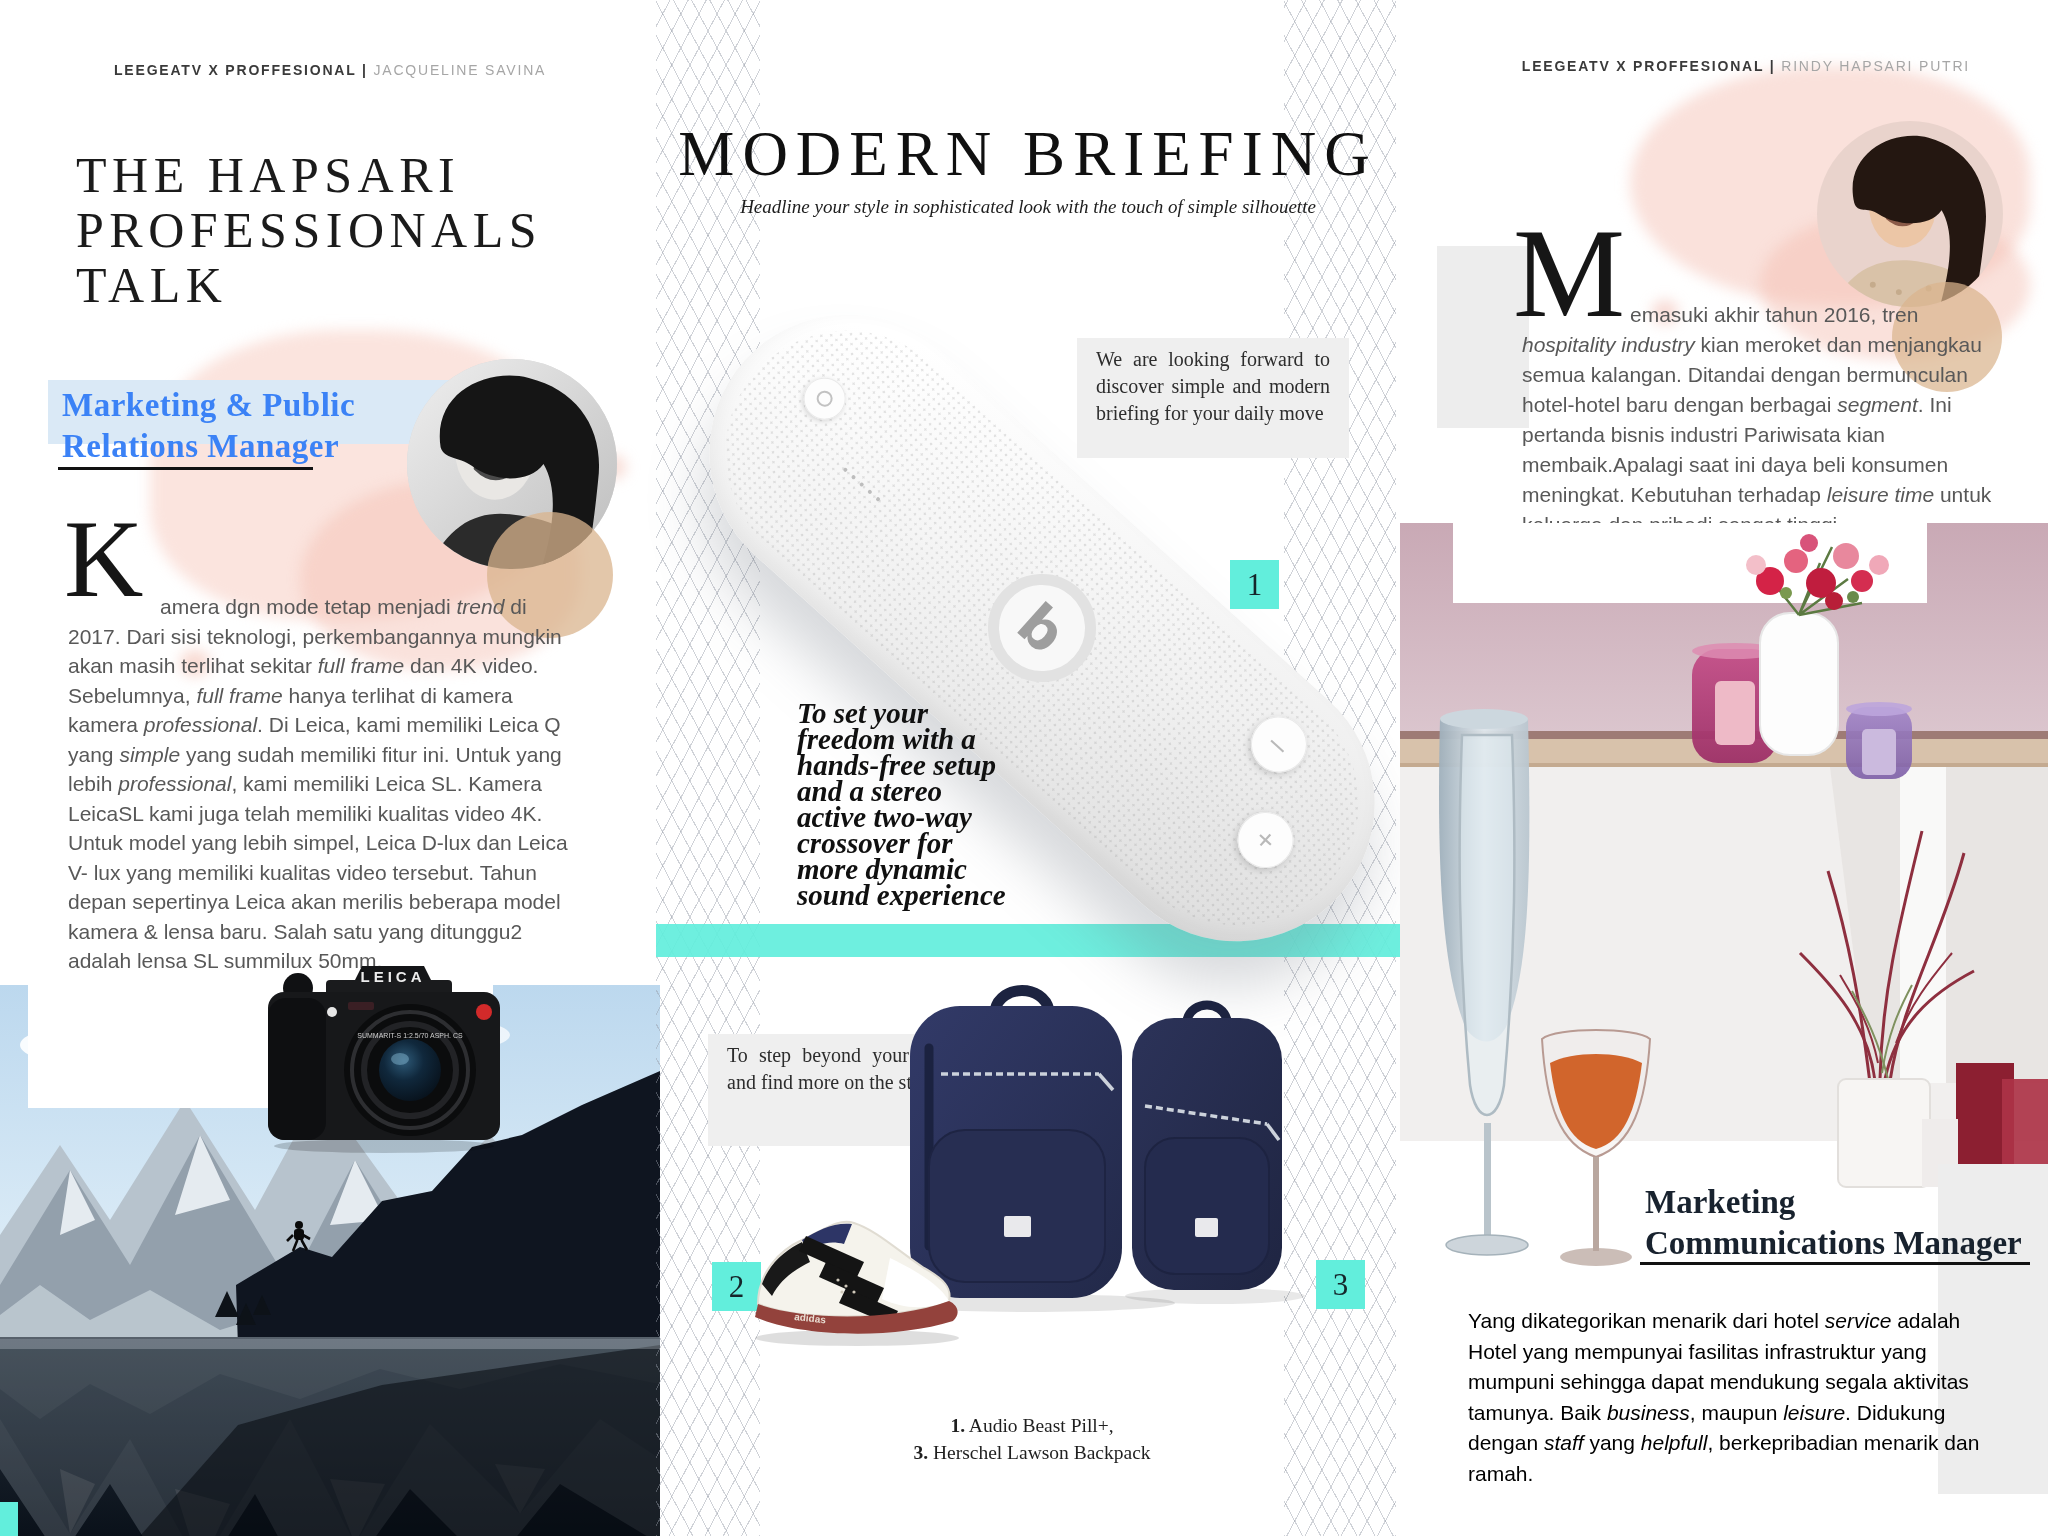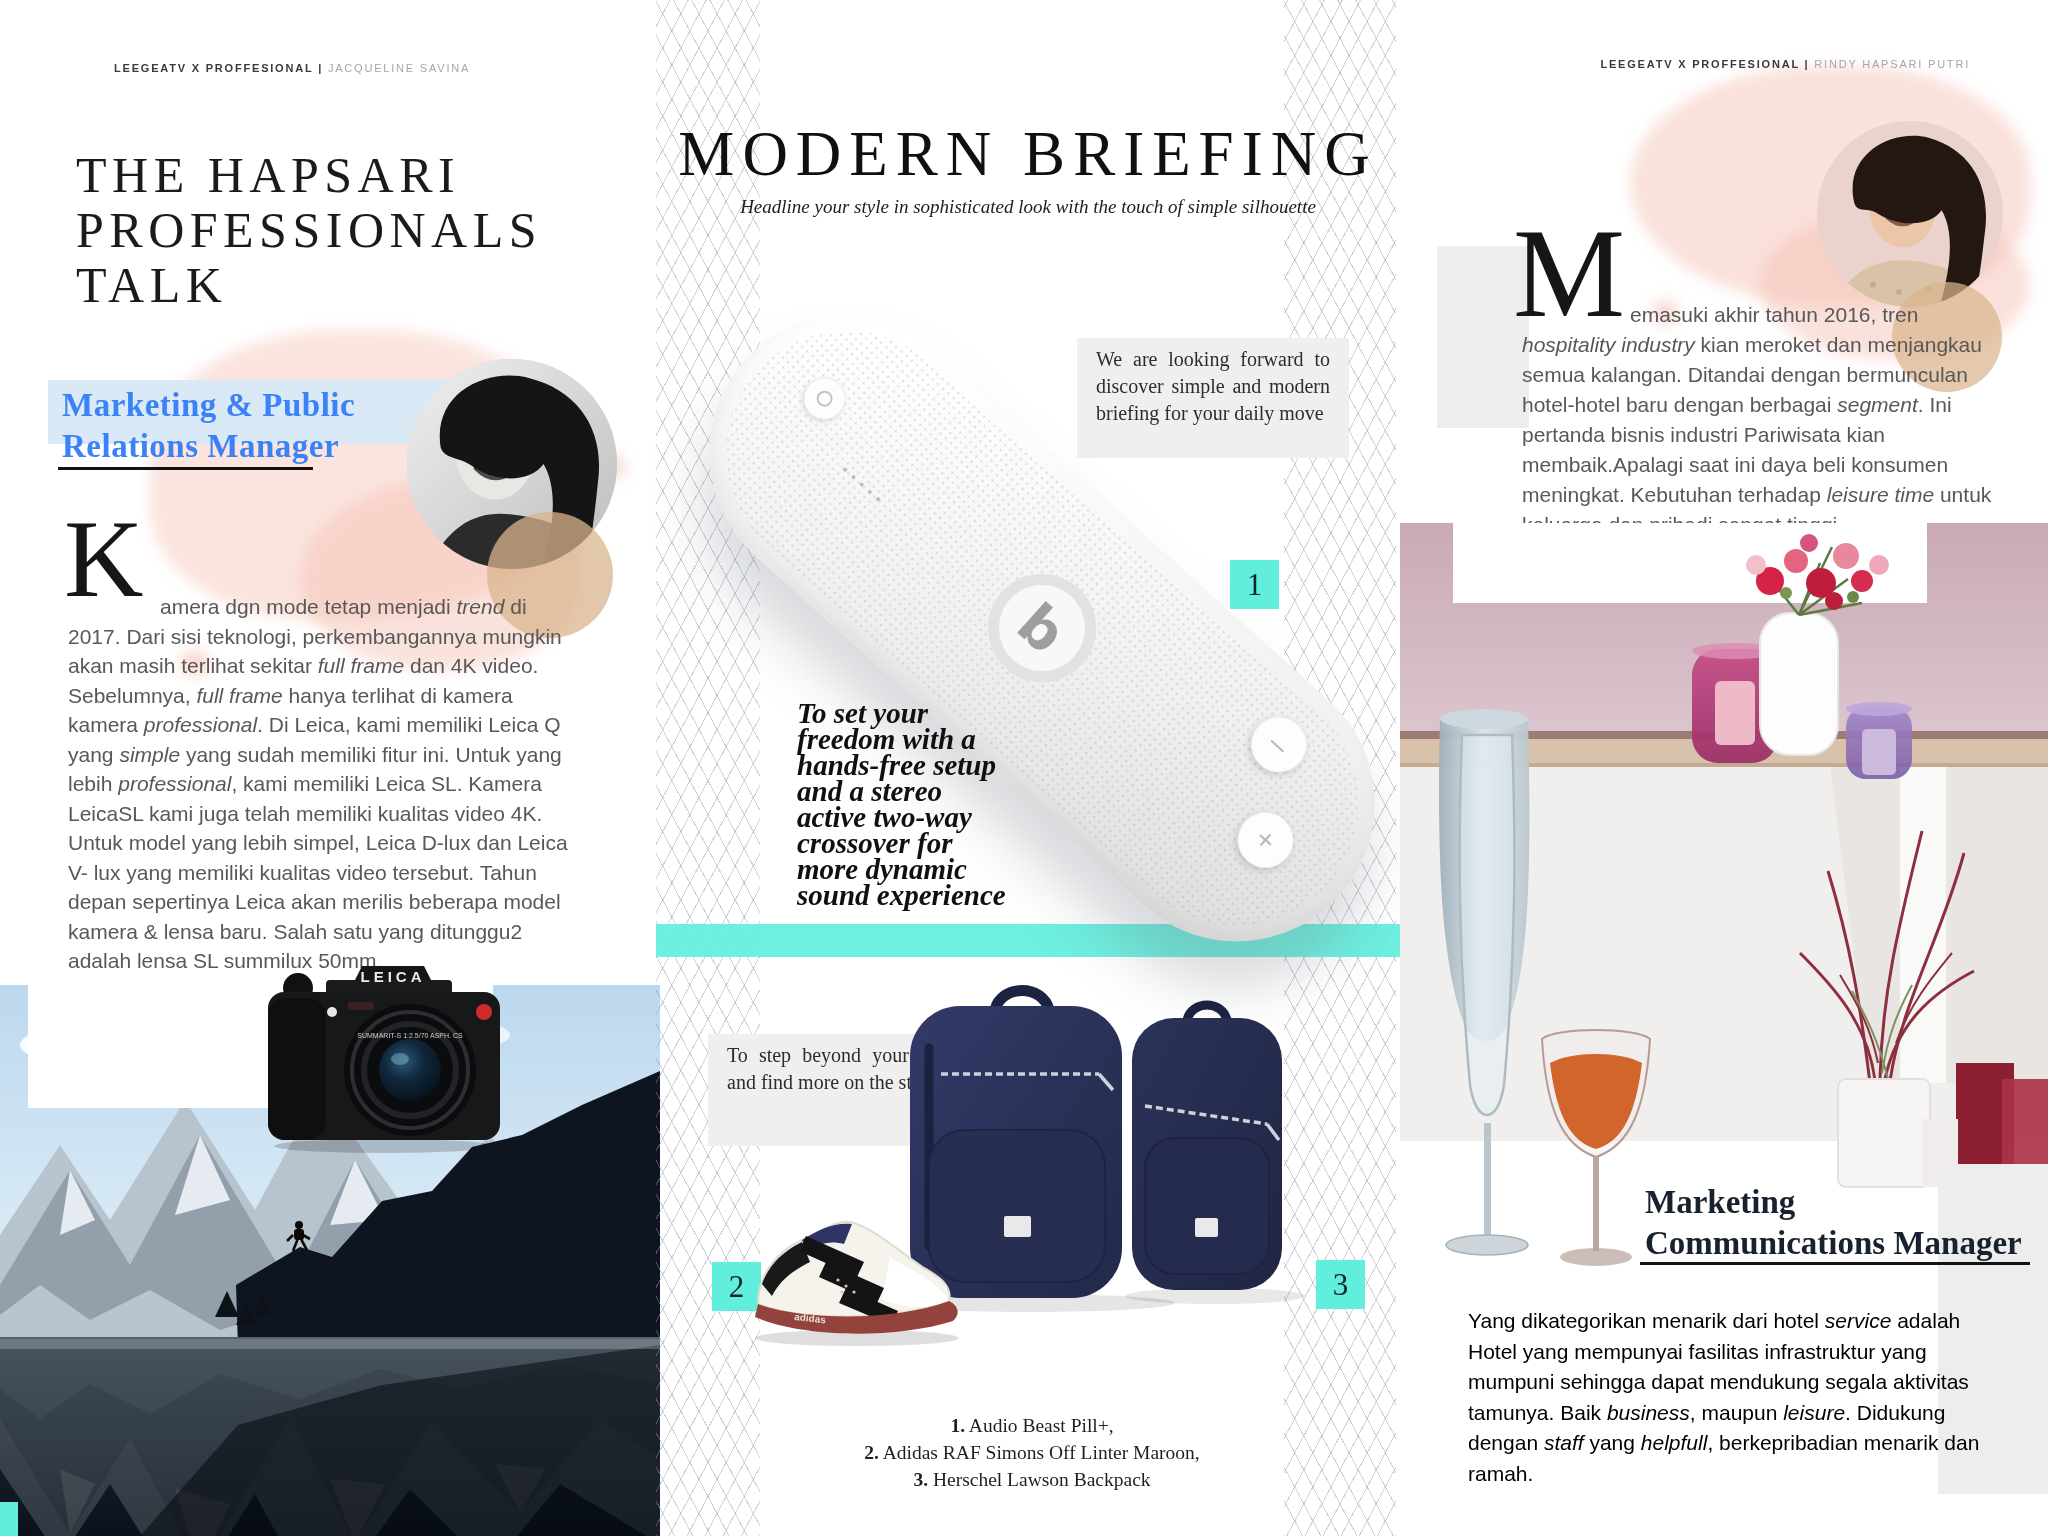--- a/index.html
+++ b/index.html
@@ -7,21 +7,21 @@
         font-family:"Liberation Sans","DejaVu Sans",sans-serif;}
   .abs{position:absolute;}
 
   
   .hatch{position:absolute;top:0;bottom:0;
     background-image:
       repeating-linear-gradient(62deg, rgba(150,156,168,.45) 0 1px, transparent 1px 16px),
       repeating-linear-gradient(-62deg, rgba(150,156,168,.45) 0 1px, transparent 1px 16px);}
   .serif{font-family:"Liberation Serif","DejaVu Serif",serif;}
   .it{font-style:italic;}
-  .kicker{font-size:11px;font-weight:700;letter-spacing:1.8px;color:#3a3a3a;white-space:nowrap;}
+  .kicker{font-size:14px;font-weight:700;letter-spacing:1.8px;color:#3a3a3a;white-space:nowrap;}
   .kicker .author{font-weight:400;color:#a6a6a6;}
   .callout{background:#efefef;color:#2d2d2d;font-family:"Liberation Serif","DejaVu Serif",serif;
            font-size:20px;line-height:27px;text-align:justify;padding:8px 19px;box-sizing:border-box;}
   .tag{width:49px;height:49px;background:#62EEDC;display:flex;align-items:center;justify-content:center;
        font-family:"Liberation Serif","DejaVu Serif",serif;font-size:31px;color:#15262b;}
   .splash{position:absolute;filter:blur(7px);}
   .dropcap{position:absolute;font-family:"Liberation Serif","DejaVu Serif",serif;color:#161616;line-height:.82;}
 
   
   .l-header{left:114px;top:62px;}
@@ -278,23 +278,20 @@
       <circle cx="100" cy="112" r="1.6" fill="#cfc8ba"></circle>
     <path d="M16 124 C60 140 150 142 207 121 C216 125 219 134 211 141 C150 160 58 157 13 137 Z" fill="#93423c"></path>
     <text x="52" y="140" font-family="Liberation Sans, sans-serif" font-size="10" font-weight="700" fill="#e9ddd2" transform="rotate(6 52 140)">adidas</text>
   </svg>
 
   <div class="abs m-products">
     <div>
       <span class="num">1.</span><span> Audio Beast Pill+,</span>
     </div>
     <div>
-      <span class="num">2.</span><span> Adidas RAF Simons Off Linter Maroon,</span>
-    </div>
-    <div>
       <span class="num">3.</span><span> Herschel Lawson Backpack</span>
     </div>
   </div>
 
   <div class="splash abs" style="left:1630px;top:66px;width:400px;height:240px;background:rgba(247,205,195,.6);border-radius:52% 48% 45% 55%;"></div>
   <div class="splash abs" style="left:1760px;top:210px;width:270px;height:150px;background:rgba(243,188,176,.45);border-radius:50%;"></div>
   <div class="splash abs" style="left:1652px;top:300px;width:26px;height:24px;background:rgba(240,180,168,.5);border-radius:50%;"></div>
 
   <div class="abs kicker r-header">
     <span>LEEGEATV X PROFFESIONAL |</span>

